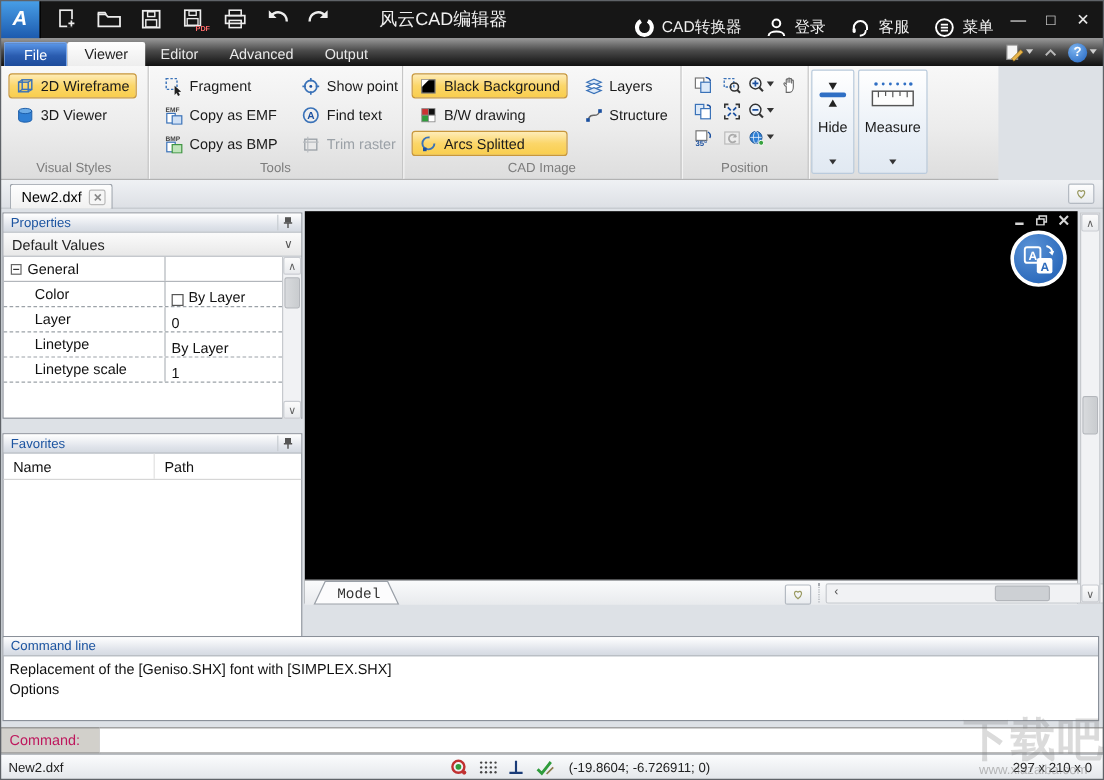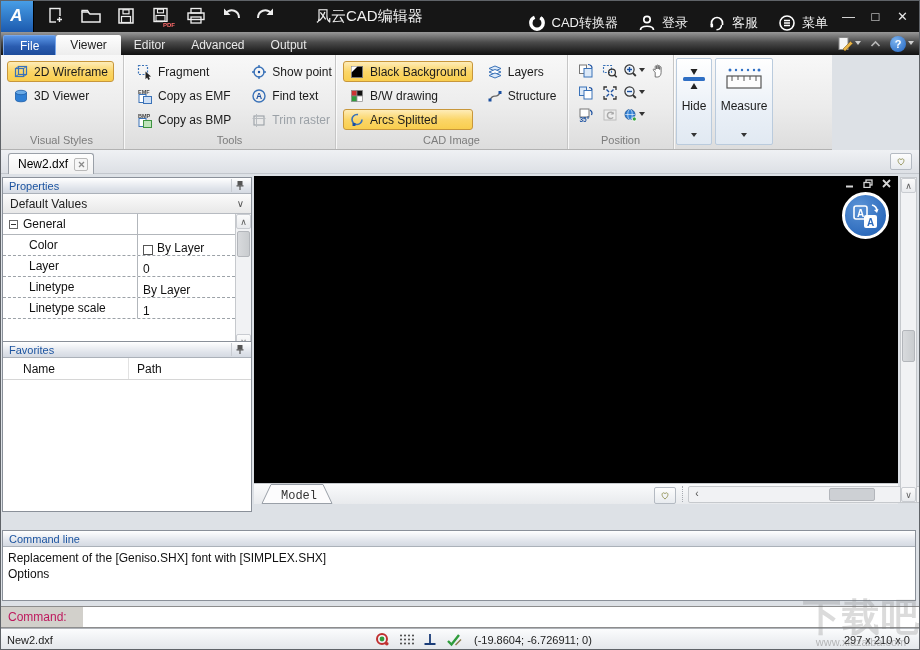--- a/index.html
+++ b/index.html
@@ -77,21 +77,21 @@
   .plabel.sec { padding-left:6px; }
   .pvalue { flex:1; height:100%; border-left:1px solid #b2b6bb; display:flex; align-items:flex-end; gap:4px; padding-left:5px; }
   .minus-box { width:9px; height:9px; border:1px solid #666; display:flex; align-items:center; justify-content:center; background:#fff; }
   .minus-box i { display:block; width:5px; height:1px; background:#333; }
   .swatch { width:10px; height:10px; border:1px solid #555; }
   .vscroll { position:absolute; right:0; top:0; bottom:0; width:16px; background:#f1f2f4; border-left:1px solid #c6c9cd; }
   .scr-arrow { position:absolute; left:0; width:15px; height:15px; display:flex; align-items:center; justify-content:center;
                color:#606060; font-size:9px; background:linear-gradient(#fbfbfb,#e8eaed); border:1px solid #c9ccd1; border-radius:2px; }
   .scr-thumb { position:absolute; left:1px; width:13px; background:linear-gradient(90deg,#d8dadd,#c9cccf); border:1px solid #b3b6bb; border-radius:2px; }
   .fav-cols { height:22px; display:flex; align-items:center; font-size:12px; color:#111; border-bottom:1px solid #d6d6d6; }
-  .fav-name { width:126px; padding-left:20px; border-right:1px solid #e2e2e2; height:100%; display:flex; align-items:center; }
+  .fav-name { width:126px; padding-left:8px; border-right:1px solid #e2e2e2; height:100%; display:flex; align-items:center; }
   .fav-path { padding-left:8px; }
 
   
   .canvas { left:254px; top:176px; width:644px; height:327px; background:#000; }
   .mdi { position:absolute; top:3px; right:7px; display:flex; gap:9px; align-items:center; }
   .fab { position:absolute; left:588px; top:16px; width:47px; height:47px; border-radius:50%;
          background:radial-gradient(circle at 35% 30%,#5b93d6,#2e6cbd 70%,#2a62ad); border:3px solid #fff;
          box-shadow:0 1px 4px rgba(0,0,0,.5); display:flex; align-items:center; justify-content:center; }
 
   .model-row { left:254px; top:483px; width:644px; height:21px; background:linear-gradient(#fafbfc,#e8eaed); border-top:1px solid #c6c9cd;font-family:Liberation Mono, monospace; }
@@ -543,21 +543,21 @@
       </div>
     </div>
     <div class="vscroll">
       <span class="scr-arrow" style="top:0;">∧</span>
       <span class="scr-thumb" style="top:17px; height:26px;"></span>
       <span class="scr-arrow" style="bottom:0;">∨</span>
     </div>
   </div>
 </div>
 
-<div class="panel" style="top:341px; height:171px;">
+<div class="panel" style="top:361px; height:171px;">
   <div class="panel-header">
     <span>Favorites</span>
     <span class="pin-btn">
       <svg width="8" height="11" viewBox="0 0 8 11">
           <rect x="1.5" y="1" width="5" height="4.5" fill="#555"></rect>
           <path d="M.5 5.8h7M4 6v4" stroke="#555" stroke-width="1.2"></path>
         </svg>
     </span>
   </div>
   <div class="fav-cols">

